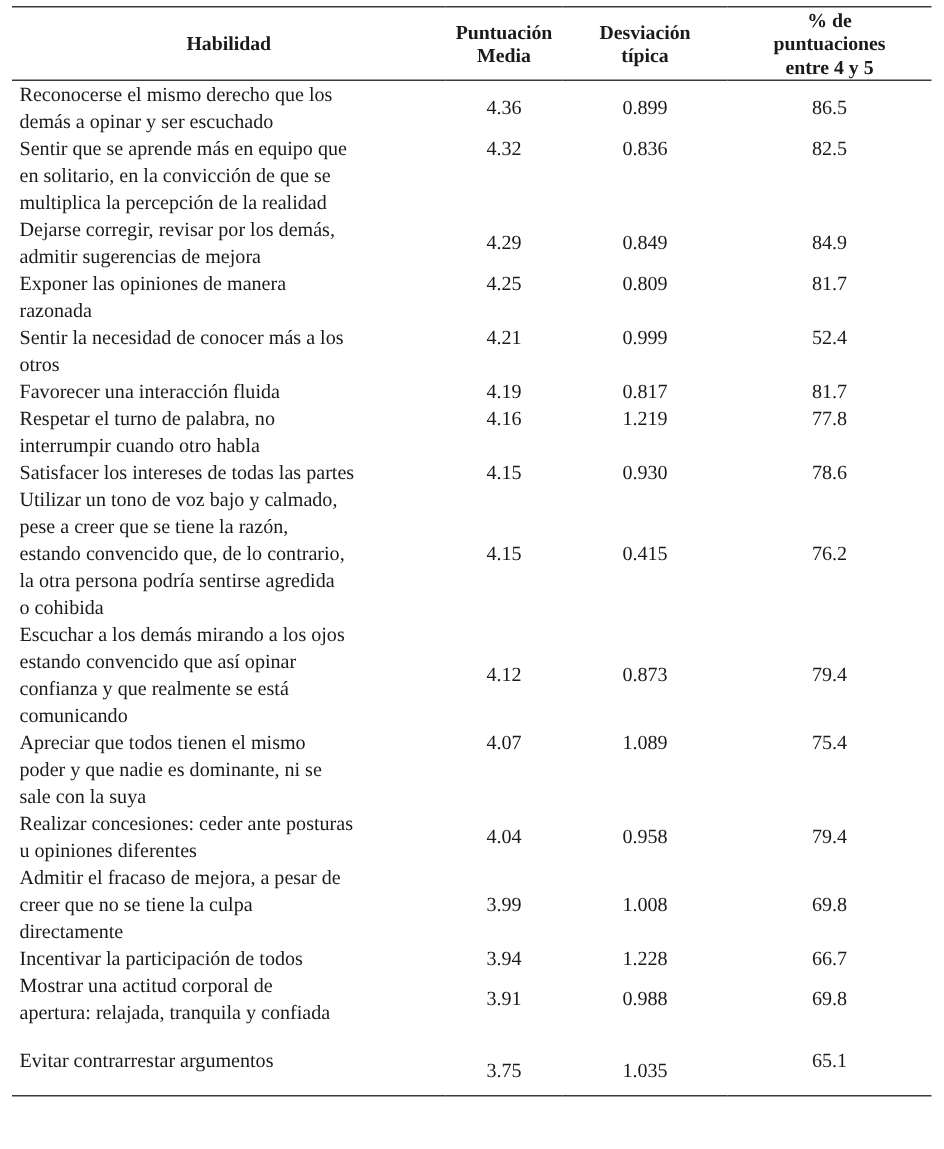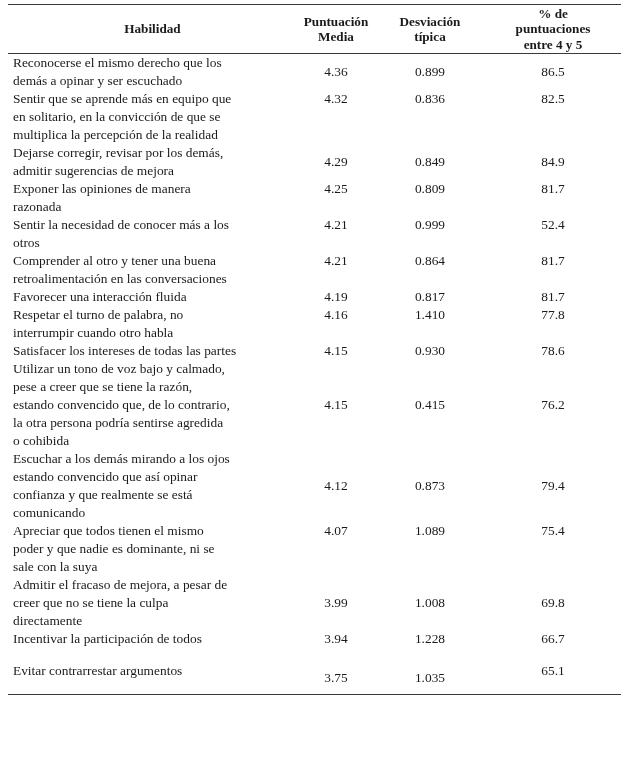--- a/index.html
+++ b/index.html
@@ -181,50 +181,39 @@
           <td class="skill">
             <span class="skill-lines">
               <span>Sentir la necesidad de conocer más a los</span>
               <span>otros</span>
             </span>
           </td>
           <td class="num">4.21</td>
           <td class="num">0.999</td>
           <td class="num">52.4</td>
         </tr>
-        <tr data-valign="top">
-          <td class="skill">
-            <span class="skill-lines">
-              <span>Comprender al otro y tener una buena</span>
-              <span>retroalimentación en las conversaciones</span>
-            </span>
-          </td>
-          <td class="num">4.21</td>
-          <td class="num">0.864</td>
-          <td class="num">81.7</td>
-        </tr>
         <tr data-valign="middle">
           <td class="skill">
             <span class="skill-lines">
               <span>Favorecer una interacción fluida</span>
             </span>
           </td>
           <td class="num">4.19</td>
           <td class="num">0.817</td>
           <td class="num">81.7</td>
         </tr>
         <tr data-valign="top">
           <td class="skill">
             <span class="skill-lines">
               <span>Respetar el turno de palabra, no</span>
               <span>interrumpir cuando otro habla</span>
             </span>
           </td>
           <td class="num">4.16</td>
-          <td class="num">1.410</td>
+          <td class="num">1.219</td>
           <td class="num">77.8</td>
         </tr>
         <tr data-valign="middle">
           <td class="skill">
             <span class="skill-lines">
               <span>Satisfacer los intereses de todas las partes</span>
             </span>
           </td>
           <td class="num">4.15</td>
           <td class="num">0.930</td>
@@ -265,39 +254,61 @@
               <span>sale con la suya</span>
             </span>
           </td>
           <td class="num">4.07</td>
           <td class="num">1.089</td>
           <td class="num">75.4</td>
         </tr>
         <tr data-valign="middle">
           <td class="skill">
             <span class="skill-lines">
+              <span>Realizar concesiones: ceder ante posturas</span>
+              <span>u opiniones diferentes</span>
+            </span>
+          </td>
+          <td class="num">4.04</td>
+          <td class="num">0.958</td>
+          <td class="num">79.4</td>
+        </tr>
+        <tr data-valign="middle">
+          <td class="skill">
+            <span class="skill-lines">
               <span>Admitir el fracaso de mejora, a pesar de</span>
               <span>creer que no se tiene la culpa</span>
               <span>directamente</span>
             </span>
           </td>
           <td class="num">3.99</td>
           <td class="num">1.008</td>
           <td class="num">69.8</td>
         </tr>
         <tr data-valign="middle">
           <td class="skill">
             <span class="skill-lines">
               <span>Incentivar la participación de todos</span>
             </span>
           </td>
           <td class="num">3.94</td>
           <td class="num">1.228</td>
           <td class="num">66.7</td>
         </tr>
+        <tr data-valign="middle">
+          <td class="skill">
+            <span class="skill-lines">
+              <span>Mostrar una actitud corporal de</span>
+              <span>apertura: relajada, tranquila y confiada</span>
+            </span>
+          </td>
+          <td class="num">3.91</td>
+          <td class="num">0.988</td>
+          <td class="num">69.8</td>
+        </tr>
         <tr data-valign="middle" class="last-row">
           <td class="skill">
             <span class="skill-lines">
               <span>Evitar contrarrestar argumentos</span>
             </span>
           </td>
           <td class="num">3.75</td>
           <td class="num">1.035</td>
           <td class="num raised">65.1</td>
         </tr>

